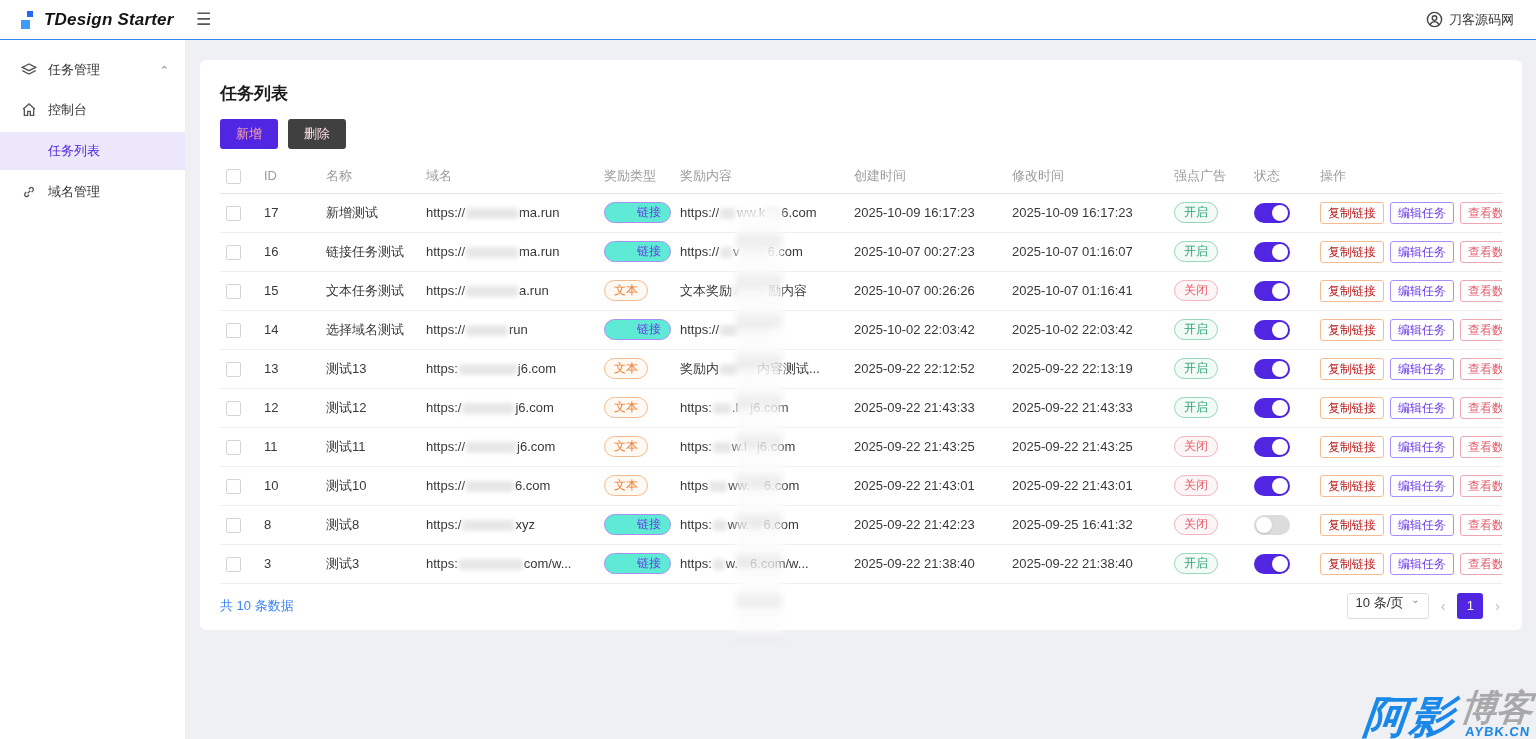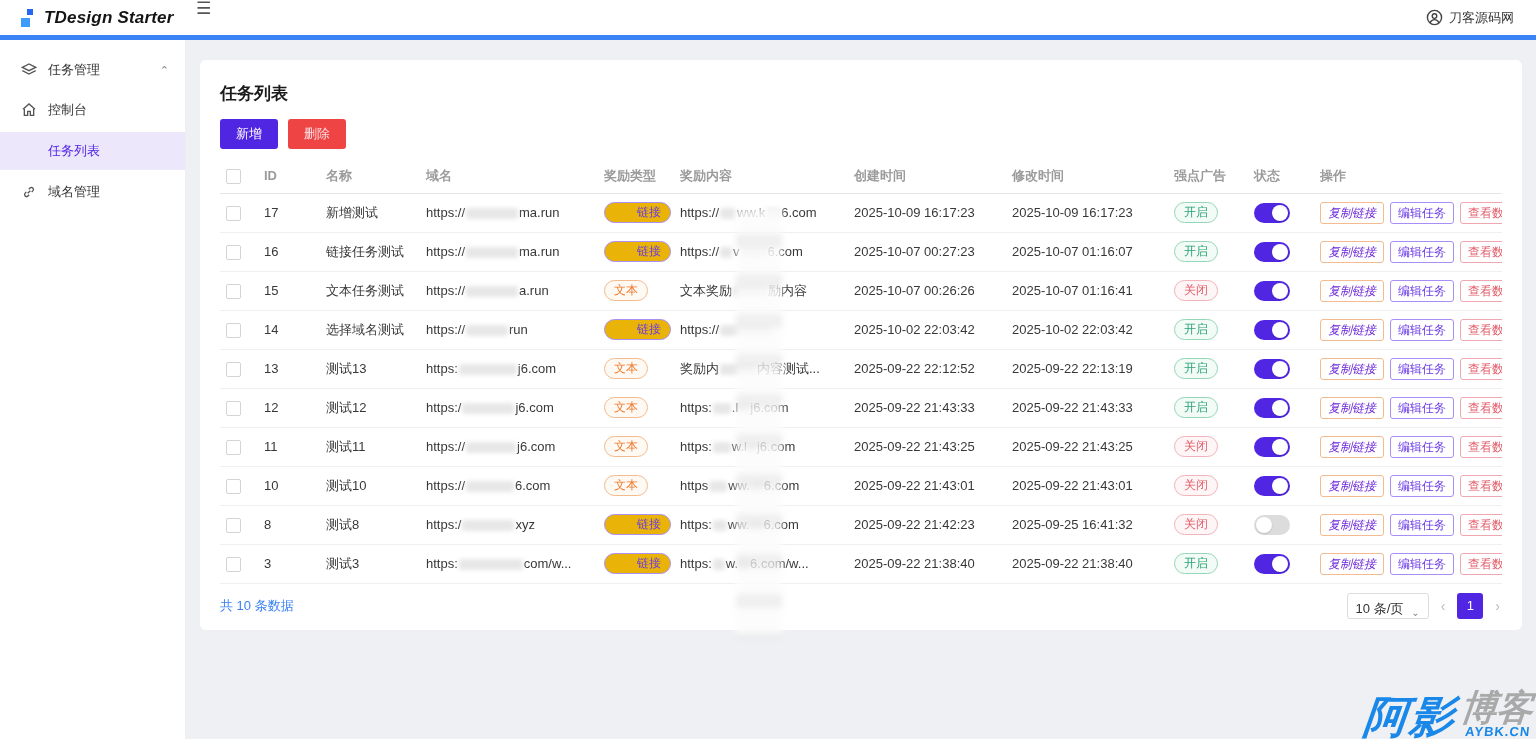--- a/index.html
+++ b/index.html
@@ -1,19 +1,19 @@
 <!DOCTYPE html>
 <html><head>
 <meta charset="utf-8">
 <style>
   * { margin:0; padding:0; box-sizing:border-box; }
   html,body { width:1536px; height:739px; font-family:"Liberation Sans","DejaVu Sans",sans-serif; background:#eef0f4; overflow:hidden; }
 
   
-  .topbar { position:fixed; top:0; left:0; width:1536px; height:40px; background:#fff; border-bottom:5px solid #3b82f6; display:flex; z-index:20; }
+  .topbar { position:fixed; top:0; left:0; width:1536px; height:40px; background:#fff; border-bottom:1px solid #3b82f6; display:flex; align-items:center; z-index:20; }
   .logo-wrap { width:186px; display:flex; align-items:center; padding-left:20px; }
   .logo-mark { position:relative; width:16px; height:20px; margin-right:8px; }
   .logo-sq1 { position:absolute; top:1px; left:7px; width:6px; height:6px; background:#2468f2; }
   .logo-sq2 { position:absolute; top:10px; left:1px; width:9px; height:9px; background:#3d9bfc; }
   .logo-text { font-size:17px; font-weight:bold; font-style:italic; color:#141414; letter-spacing:.2px; white-space:nowrap; }
   .burger { margin-left:10px; font-size:17px; color:#555; cursor:pointer; line-height:1; }
   .topbar-right { margin-left:auto; display:flex; align-items:center; gap:6px; padding-right:22px; color:#333; font-size:13px; cursor:pointer; }
   .user-icon svg { display:block; }
 
   
@@ -24,48 +24,48 @@
   .side-item.hovered { background:#f5f5f7; }
   .side-sub { display:flex; align-items:center; height:38px; margin:2px 0; padding-left:48px; font-size:13px; color:#333; cursor:pointer; }
   .side-sub.active { background:#ece7fb; color:#5126e3; }
 
   
   .content { position:absolute; top:40px; left:186px; width:1350px; height:699px; background:#eef0f4; }
   .card { position:absolute; top:20px; left:14px; width:1322px; height:570px; background:#fff; border-radius:6px; padding:20px 20px 0 20px; }
   .page-title { font-size:17px; font-weight:bold; color:#1a1a1a; margin:2px 0 14px 0; }
   .btn-row { display:flex; gap:10px; margin-bottom:10px; }
   .btn { border:none; border-radius:3px; font-size:13px; padding:6px 16px; cursor:pointer; }
-  .btn-primary { background:#5126e3; color:#ffffff; }
-  .btn-del { background:#ef4444; color:#fbdfe3; cursor:not-allowed; }
+  .btn-primary { background:#5126e3; color:#fca5a5; }
+  .btn-del { background:#404040; color:#fbdfe3; cursor:not-allowed; }
 
   
   table { border-collapse:collapse; table-layout:fixed; width:1282px; }
-  th { font-size:13px; font-weight:bold; color:#9b9b9b; text-align:left; height:34px; padding:0 6px; border-bottom:1px solid #e6e6e6; white-space:nowrap; }
+  th { font-size:13px; font-weight:normal; color:#9b9b9b; text-align:left; height:34px; padding:0 6px; border-bottom:1px solid #e6e6e6; white-space:nowrap; }
   td { font-size:13px; color:#383838; height:39px; padding:0 6px; border-bottom:1px solid #efefef; white-space:nowrap; overflow:hidden; }
   .checkbox { display:inline-block; width:15px; height:15px; border:1px solid #d4d4d4; border-radius:2px; background:#fff; cursor:pointer; vertical-align:middle; }
   .blur-seg { display:inline-block; height:11px; background:#e7e7e7; border-radius:2px; filter:blur(2px); vertical-align:middle; margin:0 1px; }
   .tag { display:inline-block; font-size:12px; padding:1px 9px; border-radius:999px; border:1px solid; line-height:17px; }
-  .tag-link { color:#6b3be8; border-color:#a98ef5; background:#eab308;padding-left:32px; }
+  .tag-link { color:#6b3be8; border-color:#a98ef5; background:#5eead4;padding-left:32px; }
   .tag-text { color:#ed7b2f; border-color:#f2ba8d; background:#fff9f3; }
   .tag-open { color:#2ba471; border-color:#93d7b7; background:#f3fbf7; }
   .tag-close { color:#e35d6a; border-color:#f2b3ba; background:#fef5f6; }
   .switch { position:relative; width:36px; height:20px; border-radius:10px; cursor:pointer; display:inline-block; vertical-align:middle; }
   .switch .knob { position:absolute; top:2px; width:16px; height:16px; border-radius:50%; background:#fff; box-shadow:0 1px 2px rgba(0,0,0,.15); }
   .switch.on { background:#5126e3; } .switch.on .knob { right:2px; }
   .switch.off { background:#dcdcdc; } .switch.off .knob { left:2px; }
   .act-btn { display:inline-block; font-size:12px; padding:2px 7px; border-radius:3px; border:1px solid; background:#fff; cursor:pointer; margin-right:6px; line-height:16px; }
-  .act-copy { color:#6d28d9; border-color:#f4bb8f;font-style:italic; }
+  .act-copy { color:#b91c1c; border-color:#f4bb8f; }
   .act-edit { color:#6b3be8; border-color:#a98ef5; }
   .act-view { color:#e35d6a; border-color:#f0a8b0; }
 
   
   .tfoot { display:flex; align-items:center; height:44px; width:1282px; }
   .total-text { font-size:13px; color:#3b82f6; }
   .pager { margin-left:auto; display:flex; align-items:center; gap:10px; }
-  .size-select { display:flex; align-items:flex-end; gap:8px; border:1px solid #dcdcdc; border-radius:3px; height:26px; padding:0 8px; font-size:13px; color:#333; cursor:pointer; background:#fff; }
+  .size-select { display:flex; align-items:flex-start; gap:8px; border:1px solid #dcdcdc; border-radius:3px; height:26px; padding:0 8px; font-size:13px; color:#333; cursor:pointer; background:#fff; }
   .size-select .chev-d { font-size:10px; color:#888; }
   .pg-arrow { color:#bbb; font-size:14px; cursor:pointer; padding:0 2px; }
   .pg-num { width:26px; height:26px; background:#5126e3; color:#fff; font-size:13px; border-radius:3px; display:flex; align-items:center; justify-content:center; cursor:pointer; }
 
   
   .smudge { position:absolute; left:536px; top:148px; width:46px; height:432px; pointer-events:none;
     background:repeating-linear-gradient(180deg, rgba(252,252,252,.95) 0 26px, rgba(234,234,234,.85) 26px 40px);
     filter:blur(3px); opacity:.9; }
 
   

